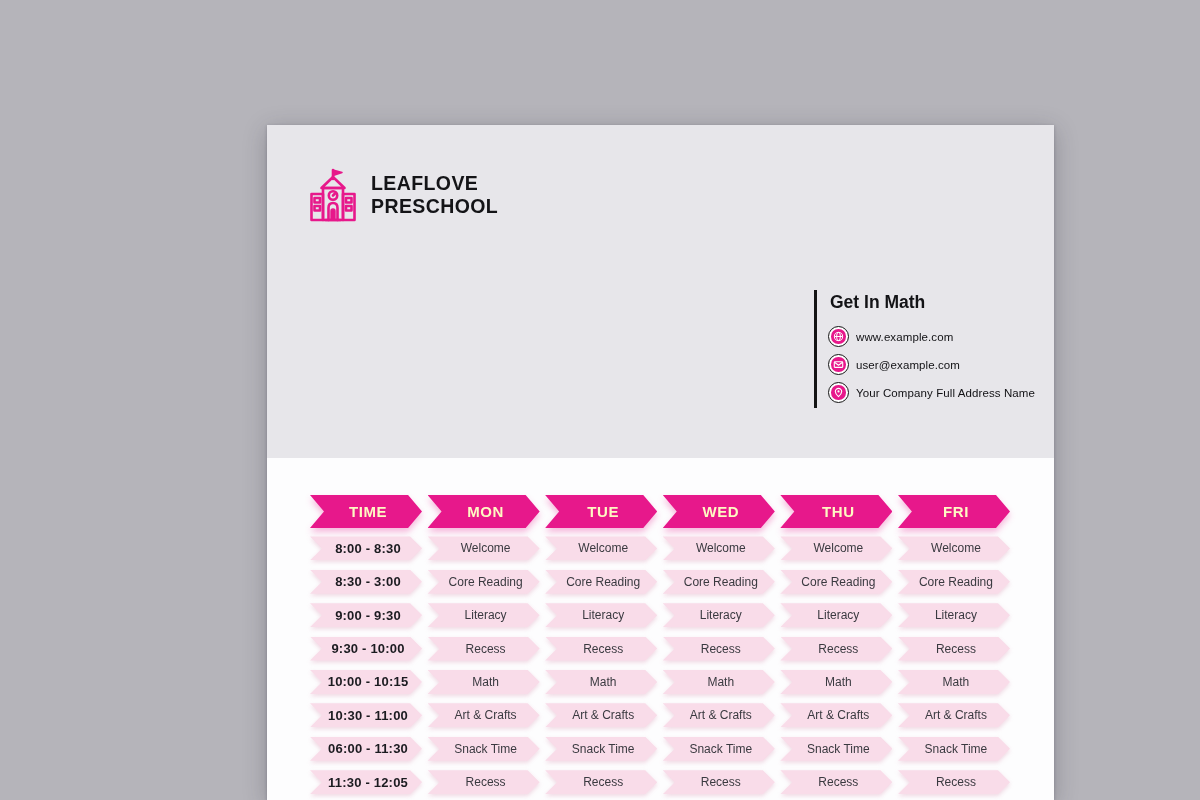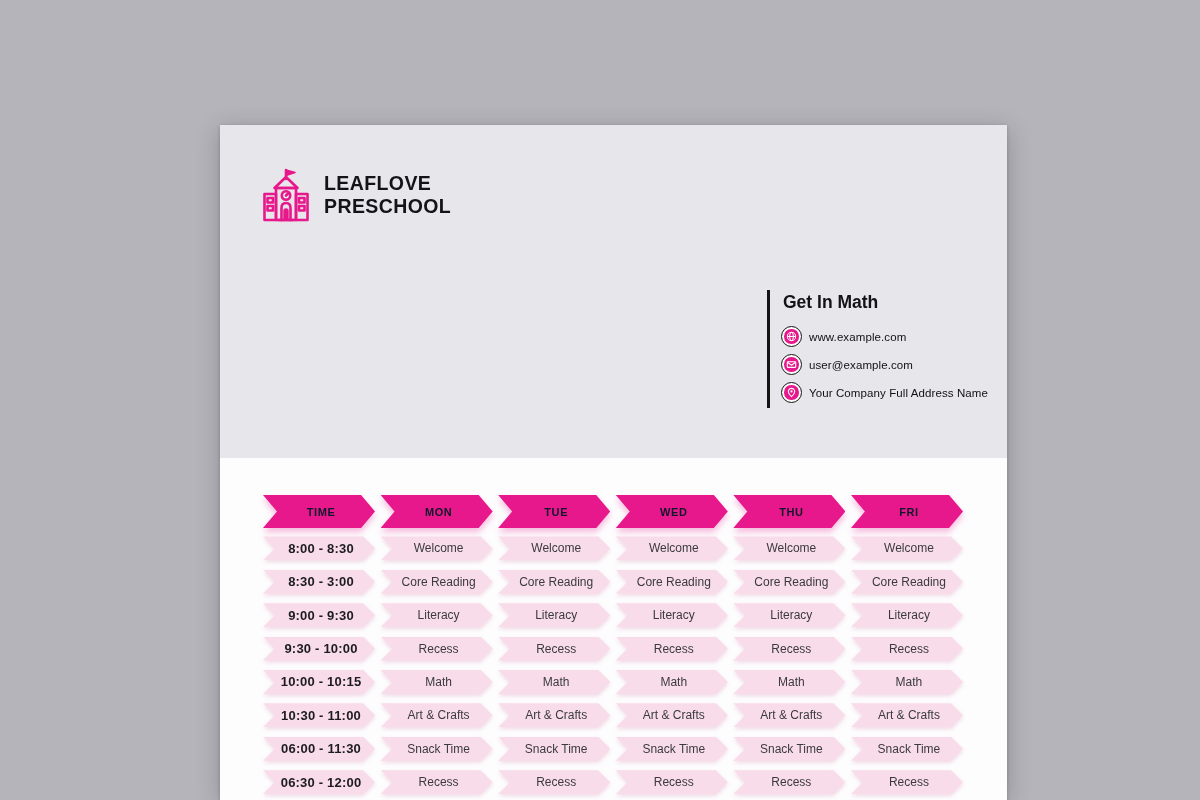--- a/index.html
+++ b/index.html
@@ -2,21 +2,21 @@
 <html style="--pink: #e7188b; --rowpink: #f9dce9;"><head>
 <meta charset="utf-8">
 <style>
   * { margin:0; padding:0; box-sizing:border-box; }
   html,body { width:1200px; height:800px; overflow:hidden; }
   body {
     font-family:"Liberation Sans", sans-serif;
     background:#b5b4ba;
     position:relative;
   }
-  .stage { position:absolute; inset:0; }
+  .stage { position:absolute; inset:0;margin-left:47px; }
 
   
   .poster {
     position:absolute; left:220px; top:125px; width:787px; height:675px;
     background:#fdfdfe;
     box-shadow:0 5px 22px rgba(40,40,55,.28), 0 1px 3px rgba(40,40,55,.25);
   }
   .poster-top {
     position:absolute; top:0; left:0; right:0; height:333px;
     background:#e7e6ea;
@@ -63,21 +63,21 @@
   .hcell-wrap { height:33px; filter:drop-shadow(0 4px 3px rgba(231,24,139,.30)); }
   .cell-wrap  { height:24px; filter:drop-shadow(0 2.5px 2px rgba(214,140,170,.32)); }
   .arrow {
     height:100%; width:100%;
     display:flex; align-items:center; justify-content:center;
     padding-left:13px; padding-right:9px;
   }
   .arrow.hdr {
     background:var(--pink,#e7188b);
     clip-path:polygon(0 0, calc(100% - 14px) 0, 100% 50%, calc(100% - 14px) 100%, 0 100%, 14px 50%);
-    color:#0f172a; font-weight:bold; font-size:11px; letter-spacing:.6px;
+    color:#fef9c3; font-weight:bold; font-size:15px; letter-spacing:.6px;
   }
   .arrow.body {
     background:var(--rowpink,#f9dce9);
     clip-path:polygon(0 0, calc(100% - 12px) 0, 100% 50%, calc(100% - 12px) 100%, 0 100%, 12px 50%);
   }
   .arrow.time { font-weight:bold; font-size:13px; color:#1b1b20; letter-spacing:.2px;text-align:right; }
   .arrow.act  { font-size:12px; color:#3a3a40; }
 </style>
 </head>
 <body>
@@ -312,21 +312,21 @@
             </div>
             <div class="cell-wrap">
               <div class="arrow body act">Snack Time</div>
             </div>
             <div class="cell-wrap">
               <div class="arrow body act">Snack Time</div>
             </div>
           </div>
           <div class="trow">
             <div class="cell-wrap">
-              <div class="arrow body time">06:30 - 12:00</div>
+              <div class="arrow body time">11:30 - 12:05</div>
             </div>
             <div class="cell-wrap">
               <div class="arrow body act">Recess</div>
             </div>
             <div class="cell-wrap">
               <div class="arrow body act">Recess</div>
             </div>
             <div class="cell-wrap">
               <div class="arrow body act">Recess</div>
             </div>

